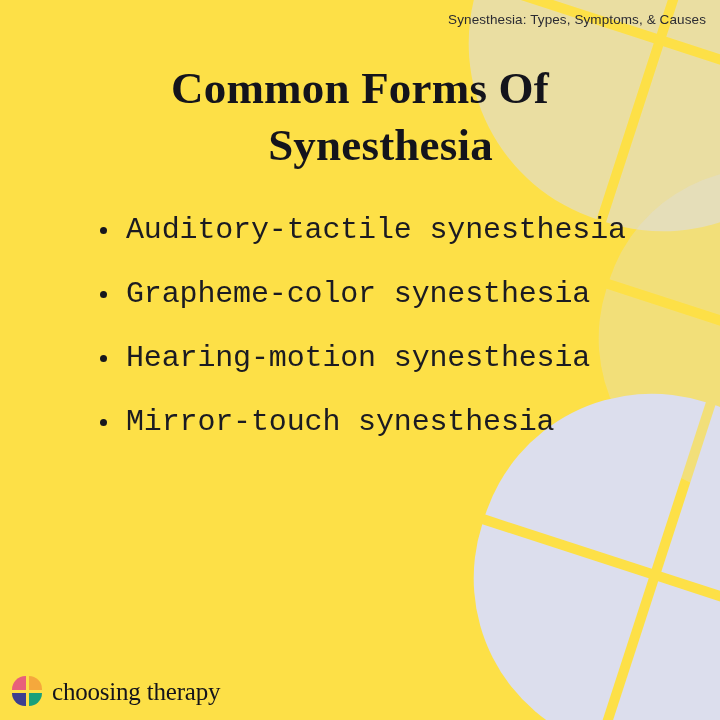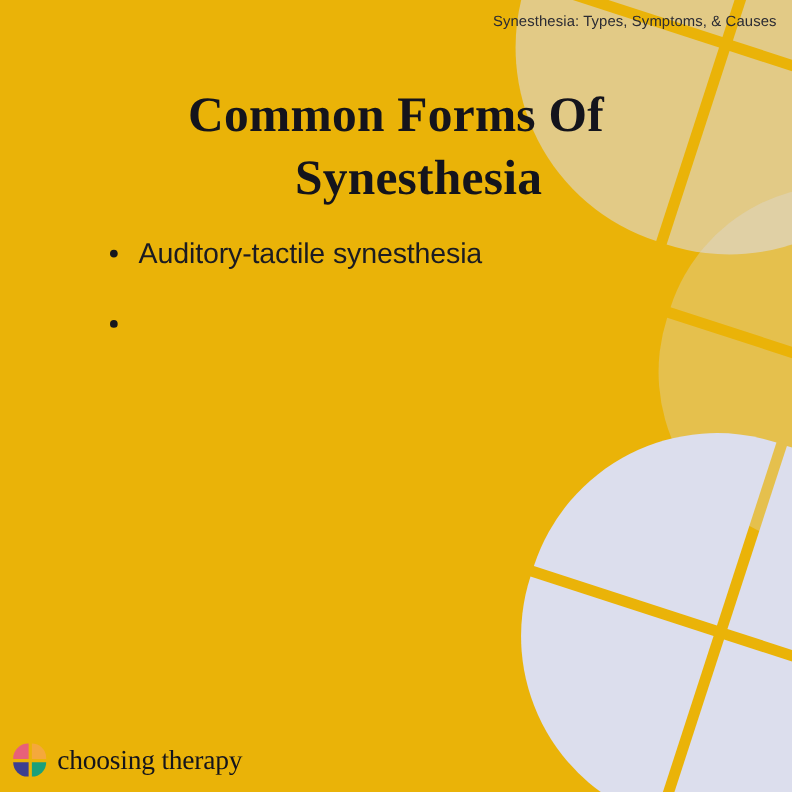--- a/index.html
+++ b/index.html
@@ -95,21 +95,21 @@
     font-family: "Liberation Sans", sans-serif;
     font-size: 13.5px;
     font-weight: 400;
     letter-spacing: 0.1px;
     color: #2b2b33;
     white-space: nowrap;
   }
 
   #title-block {
     position: absolute;
-    top: 76px;
+    top: 60px;
     left: 0;
     width: 720px;
     text-align: center;
   }
   .title-line {
     font-family: "Liberation Serif", serif;
     font-weight: bold;
     font-size: 45px;
     line-height: 57px;
     color: #14141c;
@@ -123,22 +123,22 @@
     width: 560px;
     list-style: none;
     margin: 0;
     padding: 0;
   }
   #forms-list li {
     position: relative;
     height: 64px;
     line-height: 36px;
     padding-left: 30px;
-    font-family: Liberation Sans, sans-serif;
-    font-size: 26px;
+    font-family: Liberation Mono, monospace;
+    font-size: 30px;
     font-weight: 400;
     color: #1b1b22;
     letter-spacing: -0.15px;
     white-space: nowrap;
   }
   #forms-list li .dot {
     position: absolute;
     left: 4px;
     top: 15px;
     width: 7px;
@@ -177,21 +177,21 @@
     font-size: 25px;
     font-weight: 400;
     color: #14141c;
     letter-spacing: -0.2px;
     line-height: 1;
   }
 </style>
 </head>
 <body>
 
-<div id="canvas" style="background: #eab308;">
+<div id="canvas" style="background: #fde047;">
 
   <div class="decor-layer">
 
     <div class="petal-cluster" id="decor-top-right">
       <div class="petal tl" style="background: rgb(220, 222, 237);"></div>
       <div class="petal tr" style="background: rgb(220, 222, 237);"></div>
       <div class="petal bl" style="background: rgb(220, 222, 237);"></div>
       <div class="petal br" style="background: rgb(220, 222, 237);"></div>
     </div>
 
@@ -215,21 +215,23 @@
 
     <div id="kicker">Synesthesia: Types, Symptoms, &amp; Causes</div>
 
     <div id="title-block">
       <div class="title-line" style="color: rgb(20, 20, 28);">Common Forms Of</div>
       <div class="title-line" style="color: rgb(20, 20, 28); padding-left: 41px;">Synesthesia</div>
     </div>
 
     <ul id="forms-list">
         <li><span class="dot"></span><span>Auditory-tactile synesthesia</span></li>
-        <li><span class="dot"></span></li>
+        <li><span class="dot"></span><span>Grapheme-color synesthesia</span></li>
+        <li><span class="dot"></span><span>Hearing-motion synesthesia</span></li>
+        <li><span class="dot"></span><span>Mirror-touch synesthesia</span></li>
       </ul>
 
     <div id="footer">
       <div id="brand-mark">
         <div class="q tl" style="background: rgb(232, 96, 122);"></div>
         <div class="q tr" style="background: rgb(245, 168, 60);"></div>
         <div class="q bl" style="background: rgb(61, 63, 143);"></div>
         <div class="q br" style="background: rgb(27, 160, 122);"></div>
       </div>
       <div id="brand-name">choosing therapy</div>

